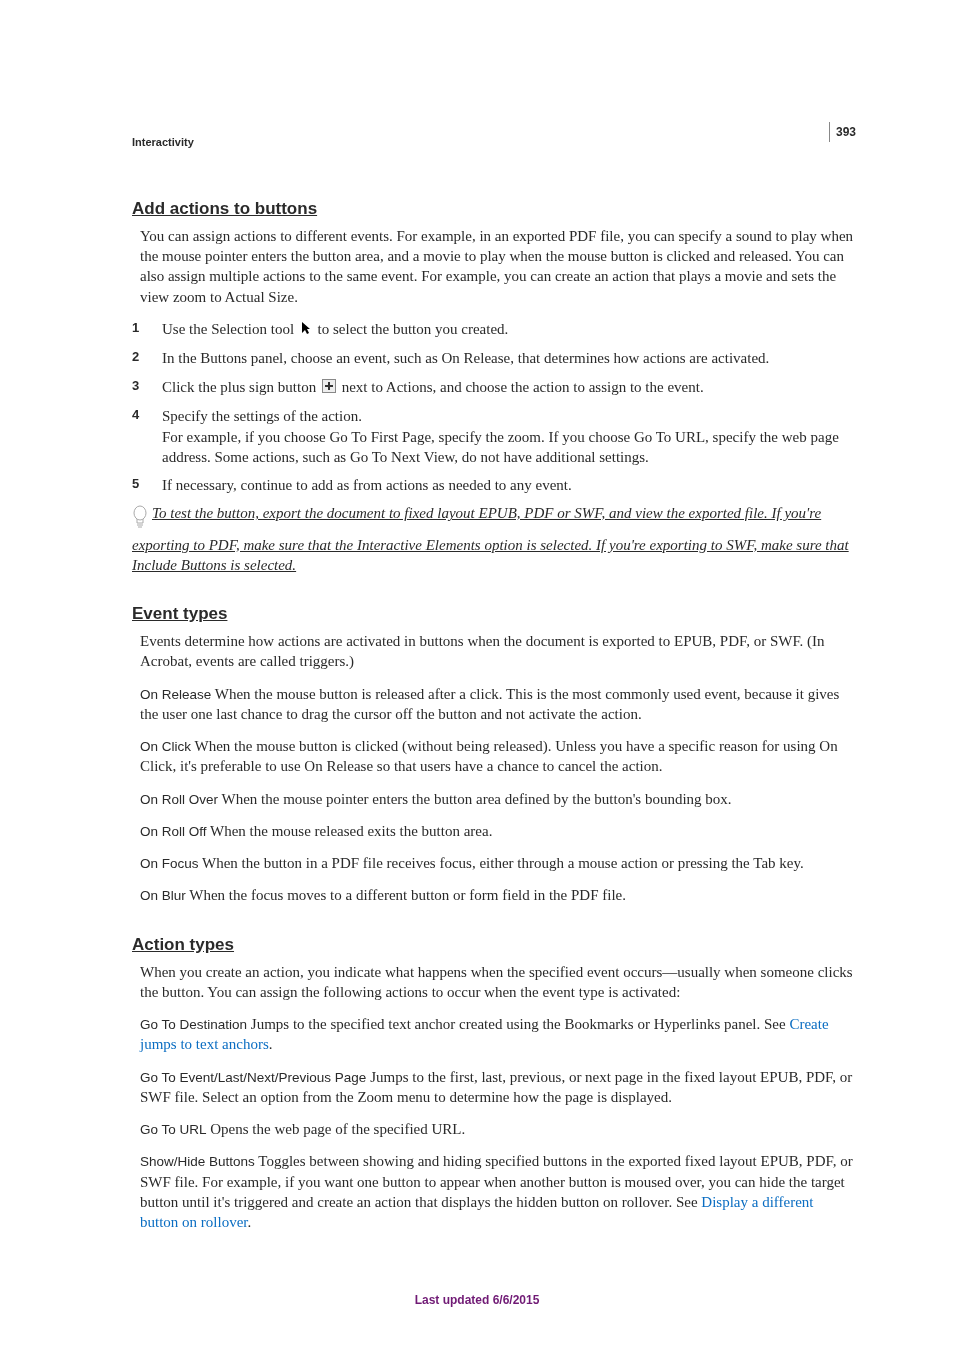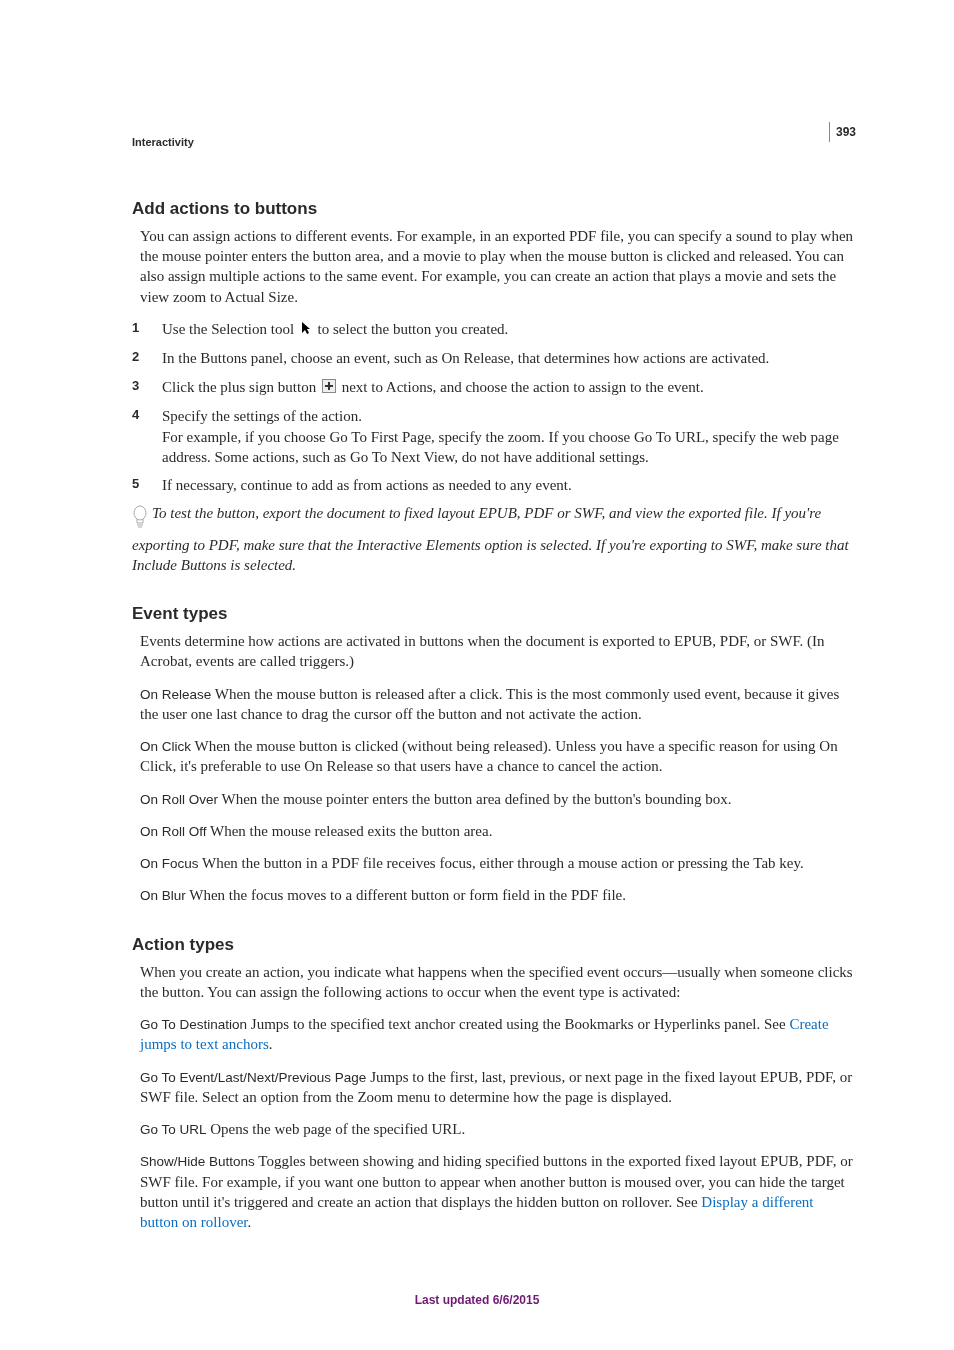--- a/index.html
+++ b/index.html
@@ -31,20 +31,21 @@
     font-family: "Myriad Pro", Arial, Helvetica, sans-serif;
     font-weight: 700;
     font-size: 11px;
     margin-bottom: 48px;
   }
   h2.sans {
     font-family: "Myriad Pro", Arial, Helvetica, sans-serif;
     font-weight: 700;
     font-size: 17px;
     margin: 28px 0 5px 0;
+    text-decoration: underline;
   }
   p { margin: 0 0 10px 0; }
   p.body { margin-bottom: 12px; margin-left: 8px; }
   ol.steps {
     list-style: none;
     padding: 0;
     margin: 0 0 8px 0;
     counter-reset: step;
   }
   ol.steps > li {
@@ -62,20 +63,21 @@
     font-weight: 700;
     font-size: 13px;
   }
   ol.steps > li .sub {
     display: block;
     margin-top: 0;
   }
   .tip {
     margin: 8px 0 18px 0;
     font-style: italic;
+    text-decoration: underline;
   }
   .tip .tip-icon {
     display: inline-block;
     vertical-align: top;
     margin-right: 4px;
     margin-top: 2px;
   }
   .term {
     font-family: "Myriad Pro", Arial, Helvetica, sans-serif;
     font-weight: 400;

